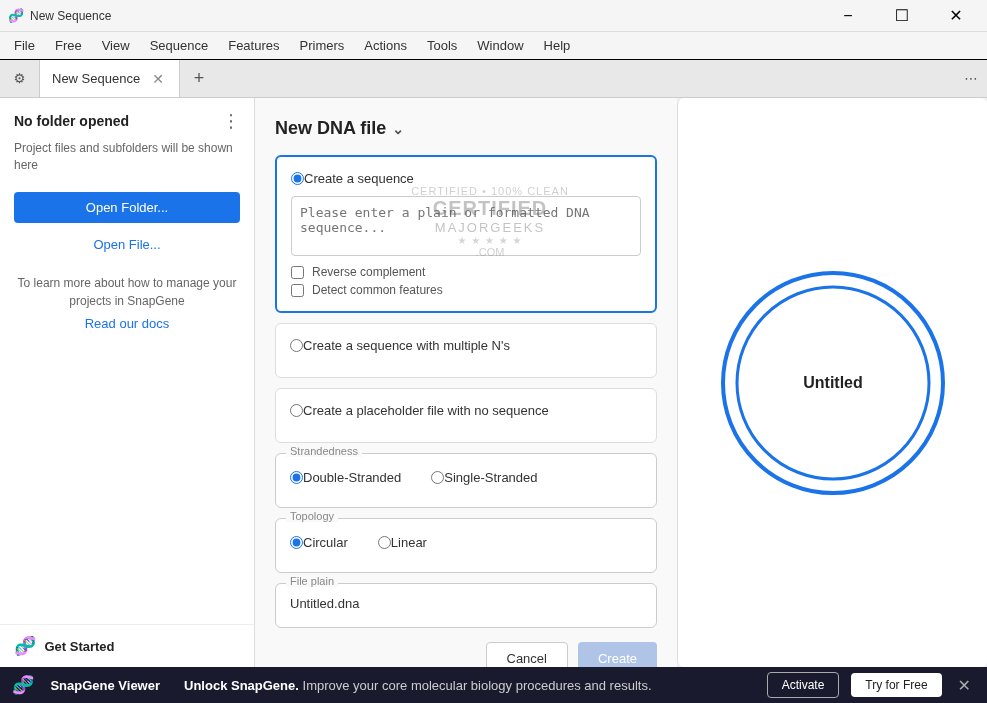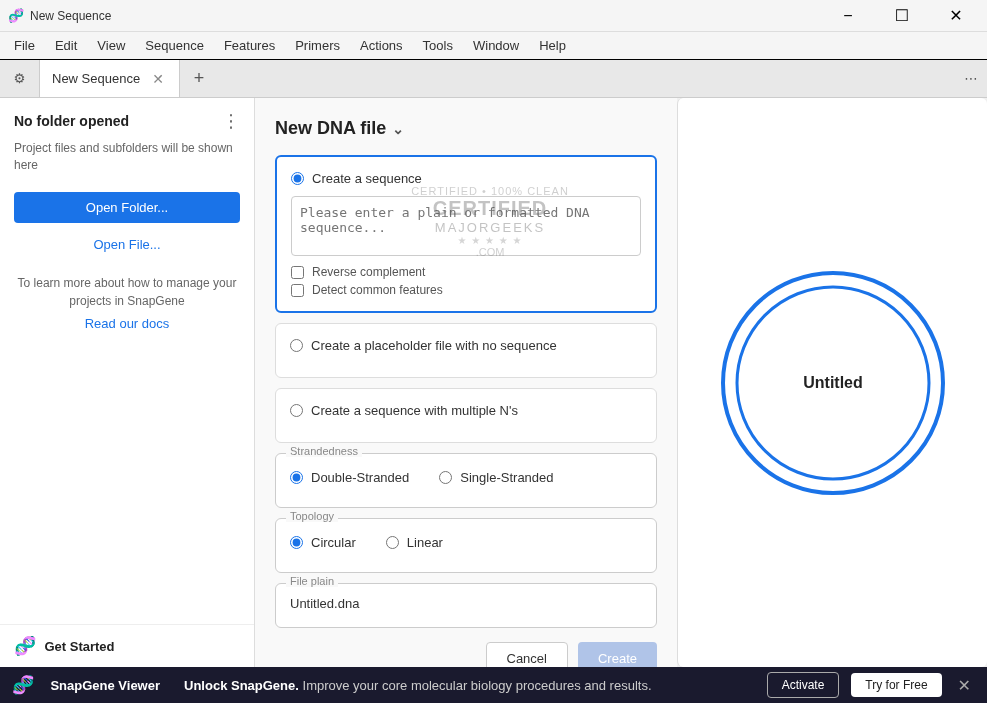--- a/index.html
+++ b/index.html
@@ -191,21 +191,20 @@
       border: 1px solid #ddd;
       border-radius: 6px;
       padding: 14px;
       background: white;
       margin-bottom: 10px;
     }
 
     .radio-row {
       display: flex;
       align-items: center;
-      gap: 8px;
       margin-bottom: 10px;
       font-size: 13px;
       color: #333;
     }
     .radio-row input[type="radio"] { accent-color: #1a73e8; margin: 0; }
 
     .seq-textarea {
       width: 100%;
       height: 60px;
       border: 1px solid #ccc;
@@ -397,21 +396,21 @@
   <span class="title-bar-text">New Sequence</span>
   <div class="title-bar-controls">
     <button class="title-bar-btn">−</button>
     <button class="title-bar-btn">☐</button>
     <button class="title-bar-btn close">✕</button>
   </div>
 </div>
 
 <div class="menu-bar">
   <span class="menu-item">File</span>
-  <span class="menu-item">Edit</span>
+  <span class="menu-item">Free</span>
   <span class="menu-item">View</span>
   <span class="menu-item">Sequence</span>
   <span class="menu-item">Features</span>
   <span class="menu-item">Primers</span>
   <span class="menu-item">Actions</span>
   <span class="menu-item">Tools</span>
   <span class="menu-item">Window</span>
   <span class="menu-item">Help</span>
 </div>
 
@@ -465,29 +464,29 @@
         <label for="cb1">Reverse complement</label>
       </div>
       <div class="checkbox-row">
         <input type="checkbox" id="cb2" style="">
         <label for="cb2">Detect common features</label>
       </div>
     </div>
 
     <div class="form-section-inactive">
       <div class="radio-row">
+        <input type="radio" name="seq-type" id="r2" style="">
+        <label for="r2">Create a sequence with multiple N's</label>
+      </div>
+    </div>
+
+    <div class="form-section-inactive">
+      <div class="radio-row">
         <input type="radio" name="seq-type" id="r3" style="">
         <label for="r3">Create a placeholder file with no sequence</label>
-      </div>
-    </div>
-
-    <div class="form-section-inactive">
-      <div class="radio-row">
-        <input type="radio" name="seq-type" id="r2" style="">
-        <label for="r2">Create a sequence with multiple N's</label>
       </div>
     </div>
 
     <div class="fieldset-group">
       <span class="fieldset-legend">Strandedness</span>
       <div class="radio-group-row">
         <div class="radio-row">
           <input type="radio" name="strand" id="s1" checked="" style="">
           <label for="s1">Double-Stranded</label>
         </div>

